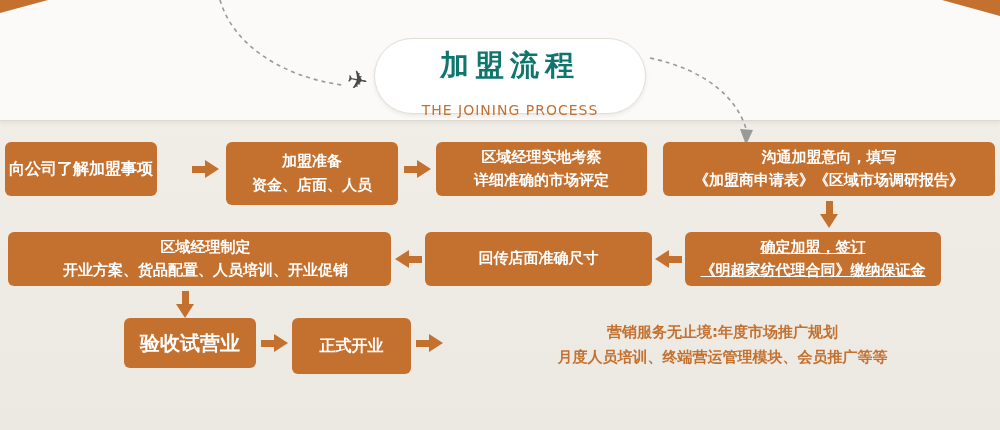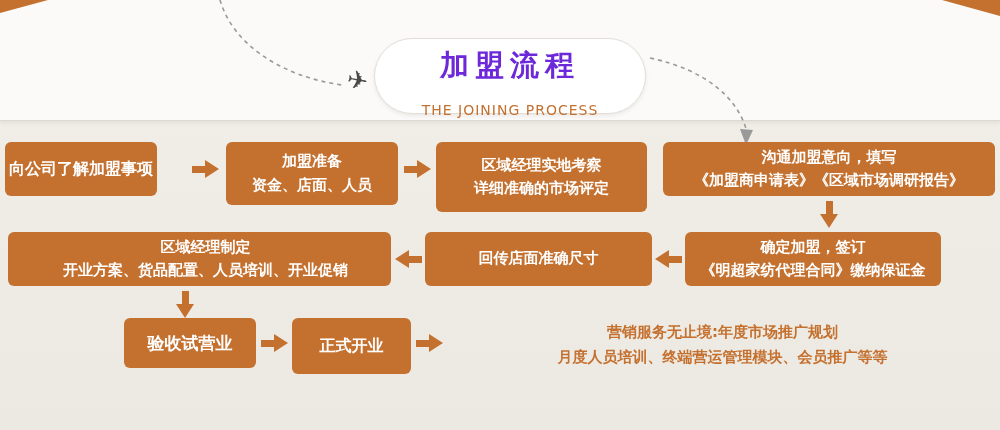--- a/index.html
+++ b/index.html
@@ -29,21 +29,21 @@
   }
 
   
   .title-pill {
     position:absolute; left:374px; top:38px; width:272px; height:76px;
     background:#ffffff; border:1px solid #e3dfd7; border-radius:40px;
     text-align:center; padding-top:11px;
     box-shadow:0 2px 4px rgba(0,0,0,0.07);
   }
   .title-main {
-    font-size:29px; font-weight:bold; color:#6d28d9; letter-spacing:6px;
+    font-size:29px; font-weight:bold; color:#0f766e; letter-spacing:6px;
     line-height:1.1;
   }
   .title-sub {
     font-size:14px; color:#c4702f; letter-spacing:1px; margin-top:20px;
   }
 
   
   .flight { position:absolute; left:0; top:0; }
   .plane {
     position:absolute; left:347px; top:68px;
@@ -53,26 +53,26 @@
 
   
   .box {
     position:absolute; background:#c4702f; border-radius:6px;
     color:#ffffff; font-weight:bold; font-size:15px;
     display:flex; flex-direction:column; justify-content:center; align-items:center;
     text-align:center; line-height:1.55;
   }
   #box-s1 { left:5px;   top:142px; width:152px; height:54px; font-size:16px; }
   #box-s2 { left:226px; top:142px; width:172px; height:63px; }
-  #box-s3 { left:436px; top:142px; width:211px; height:70px; }
+  #box-s3 { left:436px; top:142px; width:211px; height:54px; }
   #box-s4 { left:663px; top:142px; width:332px; height:54px; }
-  #box-s5 { left:685px; top:232px; width:256px; height:54px; }
+  #box-s5 { left:685px; top:232px; width:256px; height:54px;text-decoration:underline; }
   #box-s6 { left:425px; top:232px; width:227px; height:54px; }
   #box-s7 { left:8px;   top:232px; width:383px; height:54px;padding-left:12px; }
-  #box-s8 { left:124px; top:318px; width:132px; height:50px; font-size:17px; }
+  #box-s8 { left:124px; top:318px; width:132px; height:50px; font-size:20px; }
   #box-s9 { left:292px; top:318px; width:119px; height:56px; font-size:16px; }
 
   
   .note {
     position:absolute; left:450px; top:320px; width:545px;
     color:#c4702f; font-weight:bold; font-size:15px;
     text-align:center; line-height:1.65;
   }
 
   

